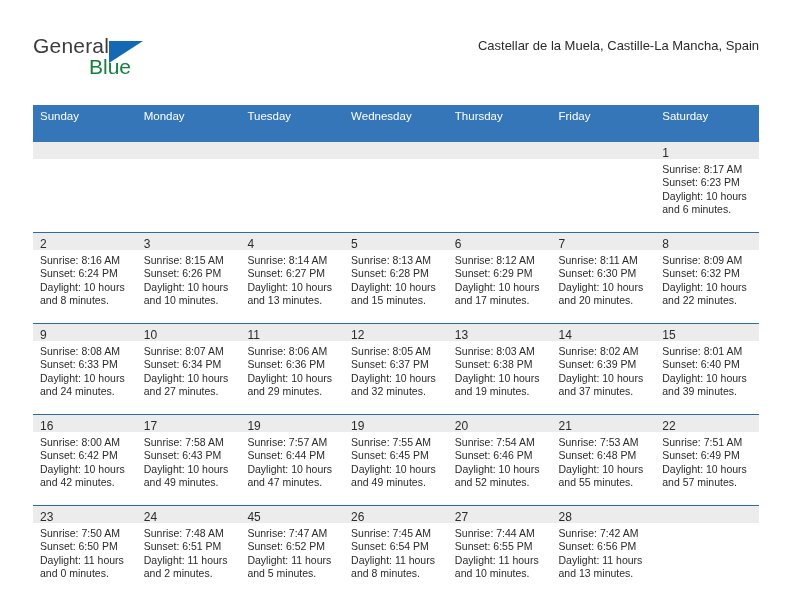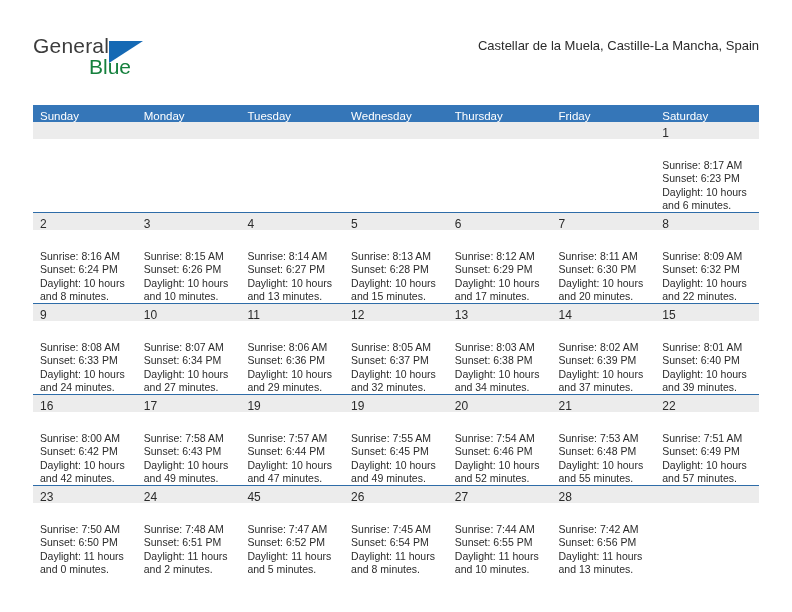--- a/index.html
+++ b/index.html
@@ -95,21 +95,21 @@
     table-layout: fixed;
   }
   .calendar col { width: 103.71px; }
 
   thead th {
     background: #3576b8;
     color: #ffffff;
     font-size: 11.5px;
     font-weight: normal;
     text-align: left;
-    padding: 5px 0 0 7px;
+    padding: 5px 0 20px 7px;
     height: 12px;
     border: none;
     margin-top: 48px;
   }
 
   tbody td {
     vertical-align: top;
     padding: 0;
     border: none;
     border-top: 1px solid #2e6ca8;
@@ -132,21 +132,21 @@
     background: #ffffff;
     padding: 1px 0 0 7px;
     box-sizing: border-box;
   }
   .daynum {
     font-size: 12px;
     color: #2b2b2b;
     line-height: 15px;
   }
   .cell-body {
-    padding: 20px 6px 0 7px;
+    padding: 4px 6px 0 7px;
   }
   .cell-body div {
     font-size: 10.5px;
     line-height: 13.4px;
     color: #2b2b2b;
     white-space: nowrap;
   }
   .cell.blank .daynum-bar { background: #ececec; }
 </style>
 </head>
@@ -357,21 +357,21 @@
               </div>
             </div>
           </td>
           <td>
             <div class="cell shaded">
               <div class="daynum-bar"><span class="daynum">13</span></div>
               <div class="cell-body">
                 <div>Sunrise: 8:03 AM</div>
                 <div>Sunset: 6:38 PM</div>
                 <div>Daylight: 10 hours</div>
-                <div>and 34 minutes.</div>
+                <div>and 19 minutes.</div>
               </div>
             </div>
           </td>
           <td>
             <div class="cell shaded">
               <div class="daynum-bar"><span class="daynum">14</span></div>
               <div class="cell-body">
                 <div>Sunrise: 8:02 AM</div>
                 <div>Sunset: 6:39 PM</div>
                 <div>Daylight: 10 hours</div>

